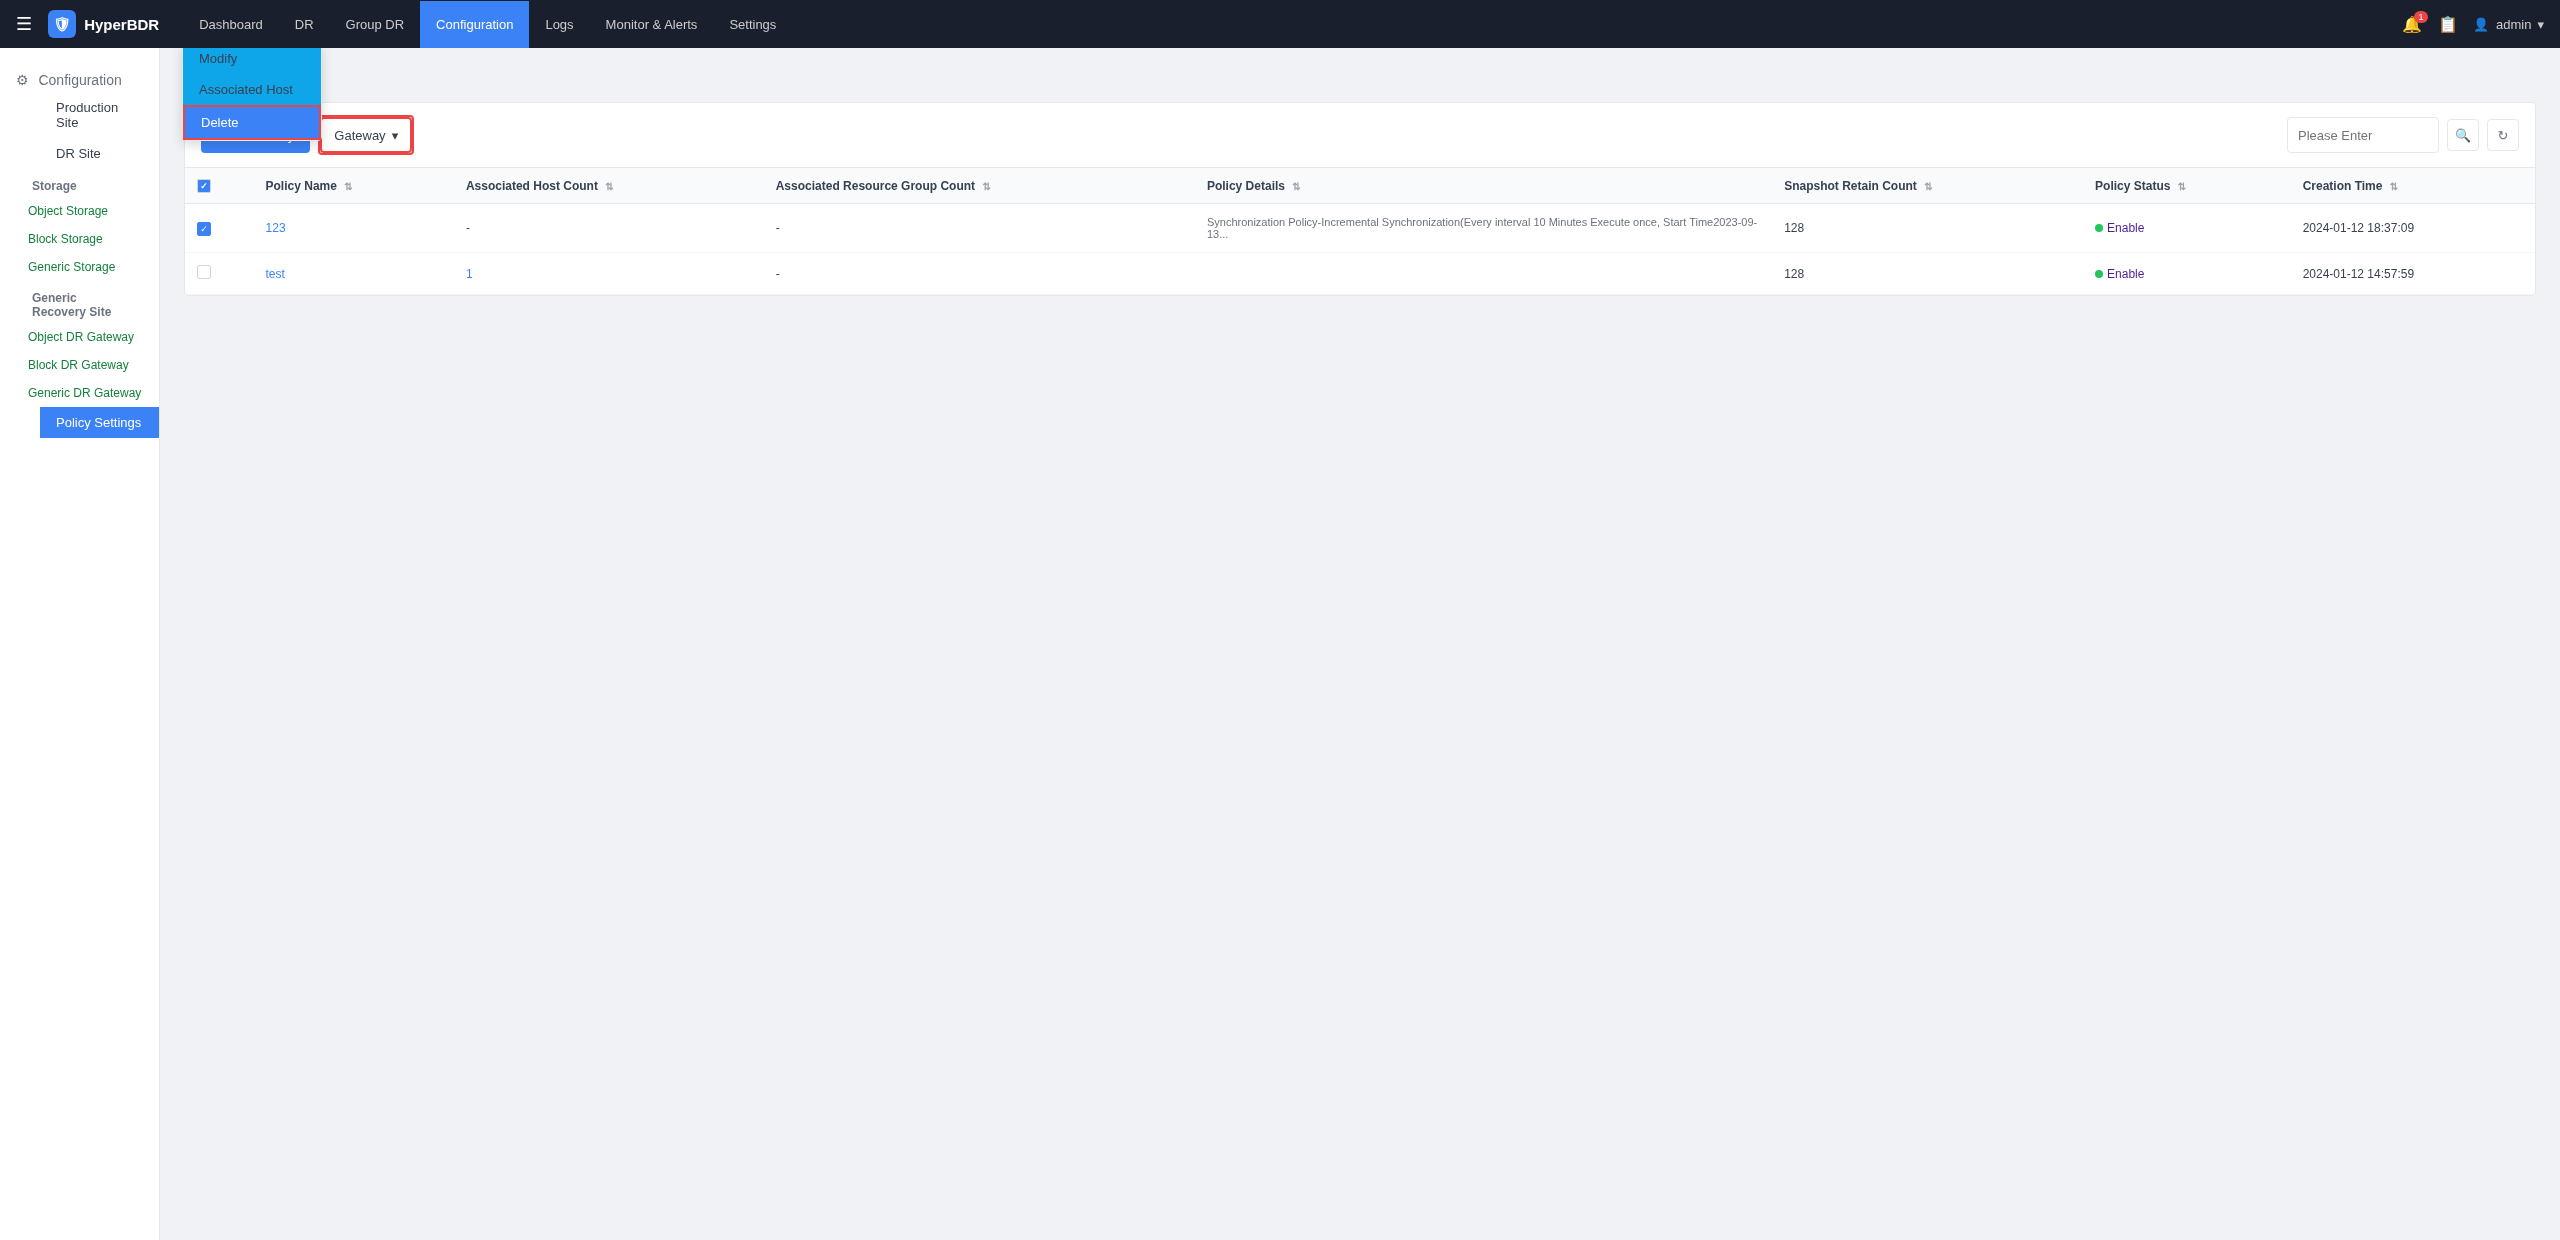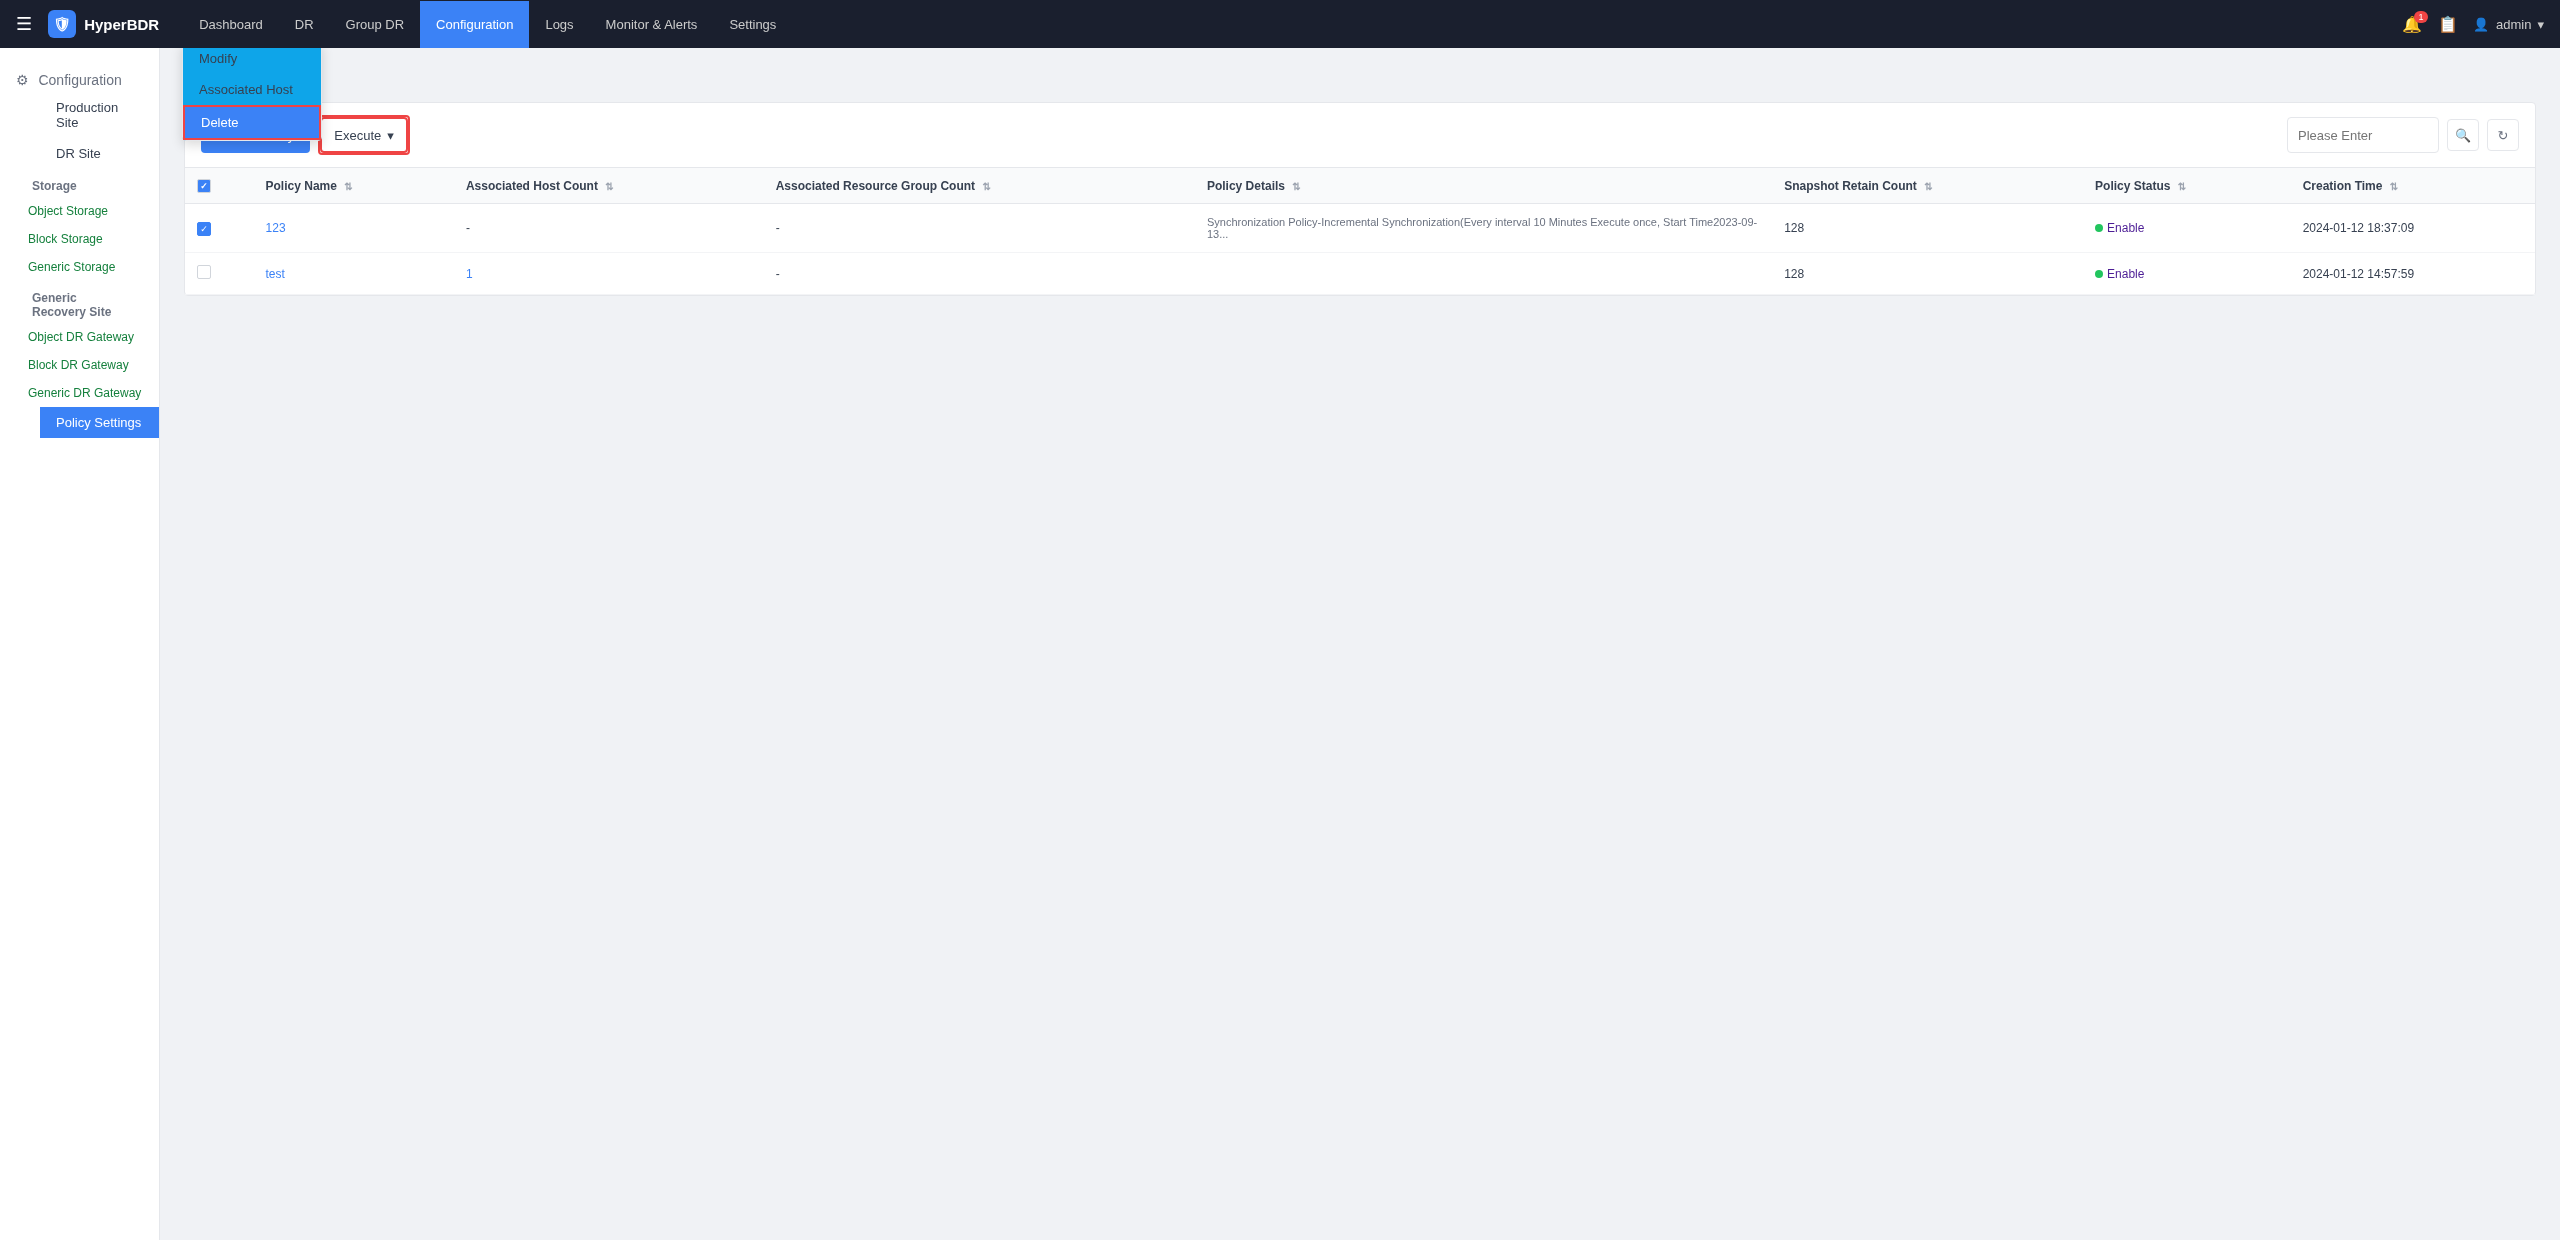--- a/index.html
+++ b/index.html
@@ -365,21 +365,21 @@
   <main class="main">
     <h1 class="page-title">Policy Settings</h1>
 
     <div class="table-container">
 
       <div class="table-toolbar">
         <button class="btn-primary">Create Policy</button>
 
         <div class="action-btn-wrapper">
           <button class="btn-action">
-            <span>Execute</span>
+            <span>Gateway</span>
             <span>▾</span>
           </button>
         </div>
 
         <div class="dropdown-menu">
           <div class="dropdown-item">Modify</div>
           <div class="dropdown-item">Associated Host</div>
           <div class="dropdown-item delete-item">Delete</div>
         </div>
 

